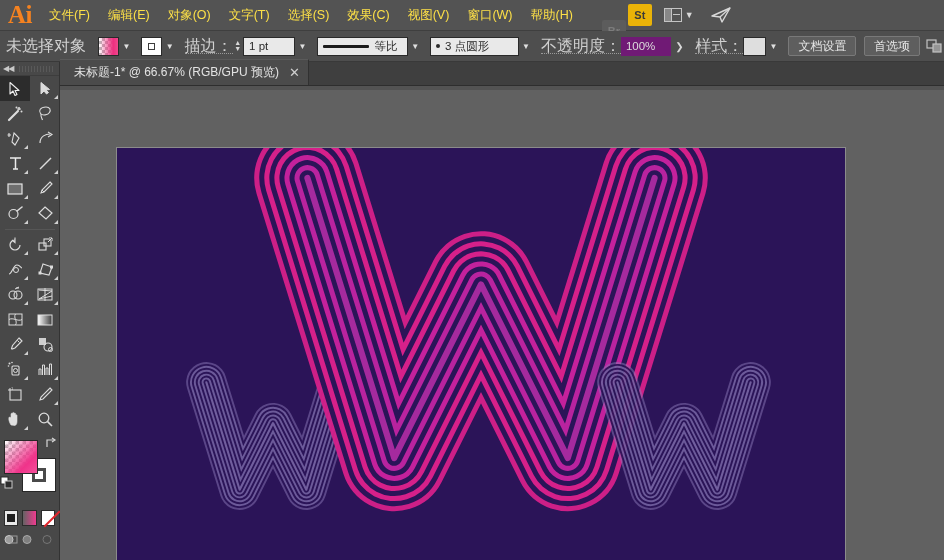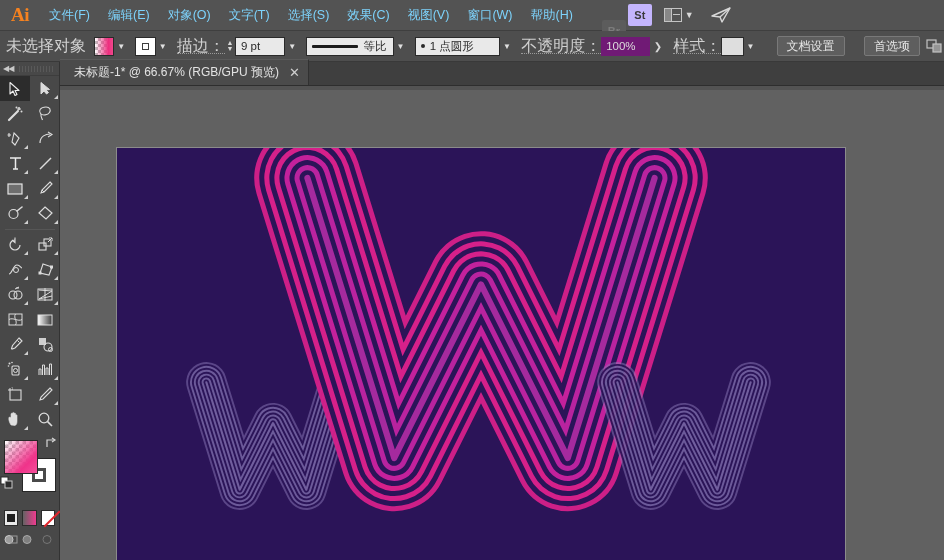--- a/index.html
+++ b/index.html
@@ -18,35 +18,35 @@
   .menubar {
     position: absolute; left: 0; top: 0; width: 944px; height: 31px;
     background: #535353;
     display: flex; align-items: center;
     border-bottom: 1px solid #3f3f3f;
   }
   .ai-logo {
     width: 40px; height: 31px;
     display: flex; align-items: center; justify-content: center;
     font-family: "Liberation Serif", serif;
-    font-weight: bold; font-size: 19px;
+    font-weight: bold; font-size: 25px;
     color: #f58220; letter-spacing: -0.5px;
   }
   .menu-item {
     padding: 0 9px; height: 31px;
     display: flex; align-items: center;
-    font-size: 12.5px; color: #7dd3fc; white-space: nowrap;
+    font-size: 12.5px; color: #fde047; white-space: nowrap;
   }
   .menubar-right { margin-left: 20px; display: flex; align-items: center; gap: 2px; }
   .appbtn {
     width: 24px; height: 22px; display: flex; align-items: center; justify-content: center;
     font-size: 11px; font-weight: bold; border-radius: 2px;
   }
   .appbtn.dim { color: #7c7c7c; background: #5c5c5c; margin-top: 32px; }
-  .appbtn.lit { color: #3a3a3a; background: #c4b5fd; text-align: right; }
+  .appbtn.lit { color: #3a3a3a; background: #eab308; text-align: right; }
   .ws-switch {
     display: flex; align-items: center; gap: 3px; padding: 0 4px; height: 22px; margin-left: 6px;
   }
   .ws-icon { width: 18px; height: 14px; border: 1px solid #c4c4c4; display: flex; }
   .ws-icon i { display: block; width: 7px; border-right: 1px solid #c4c4c4; background: #888; }
   .ws-icon b { flex: 1; position: relative; }
   .ws-icon b::after {
     content: ""; position: absolute; left: 1px; right: 1px; top: 5px; height: 1px; background: #c4c4c4;
   }
   .chev { font-size: 9px; color: #d8d8d8; }
@@ -95,21 +95,20 @@
   .field.w-prof { width: 94px; justify-content: flex-start; gap: 5px; text-align: center; }
   .field.w-brush { width: 92px; gap: 5px; }
   .field.dark { background: #701a75; color: #dcdcdc; border: none; }
   .profile-line { width: 46px; height: 3px; background: #1c1c1c; border-radius: 1px; }
   .brush-dot { width: 4px; height: 4px; border-radius: 50%; background: #2a2a2a; flex: none; }
   .arrow-right { font-size: 10px; color: #d8d8d8; padding: 0 4px; }
   .btn {
     height: 20px; padding: 0 9px; background: #5e5e5e; border: 1px solid #797979;
     border-radius: 2px; color: #e6e6e6; font-size: 12px; display: flex; align-items: center;
     white-space: nowrap;
-    margin-left: 12px;
   }
   .arrange-icon { width: 20px; height: 20px; margin-left: 4px; opacity: .9; }
   .sep { width: 8px; }
 
   
   .tabbar {
     position: absolute; left: 60px; top: 62px; width: 884px; height: 24px;
     background: #3f3f3f; display: flex; align-items: flex-end;
     border-bottom: 1px solid #2e2e2e;
   }
@@ -266,34 +265,34 @@
         <i></i>
       </span>
     <span class="dd">▼</span>
     <span class="sep"></span>
 
     <span class="cb-label dotted">描边：</span>
     <span class="spinner">
         <span>▲</span>
         <span>▼</span>
       </span>
-    <span class="field w-pt">9 pt</span>
+    <span class="field w-pt">1 pt</span>
     <span class="dd">▼</span>
     <span class="sep"></span>
 
     <span class="field w-prof">
       <span class="profile-line"></span>
       <span>等比</span>
     </span>
     <span class="dd">▼</span>
     <span class="sep"></span>
 
     <span class="field w-brush">
       <span class="brush-dot"></span>
-      <span>1 点圆形</span>
+      <span>3 点圆形</span>
     </span>
     <span class="dd">▼</span>
     <span class="sep"></span>
 
     <span class="cb-label dotted">不透明度：</span>
     <span class="field dark" style="width:52px">100%</span>
     <span class="arrow-right">❯</span>
     <span class="sep"></span>
 
     <span class="cb-label dotted">样式：</span>

